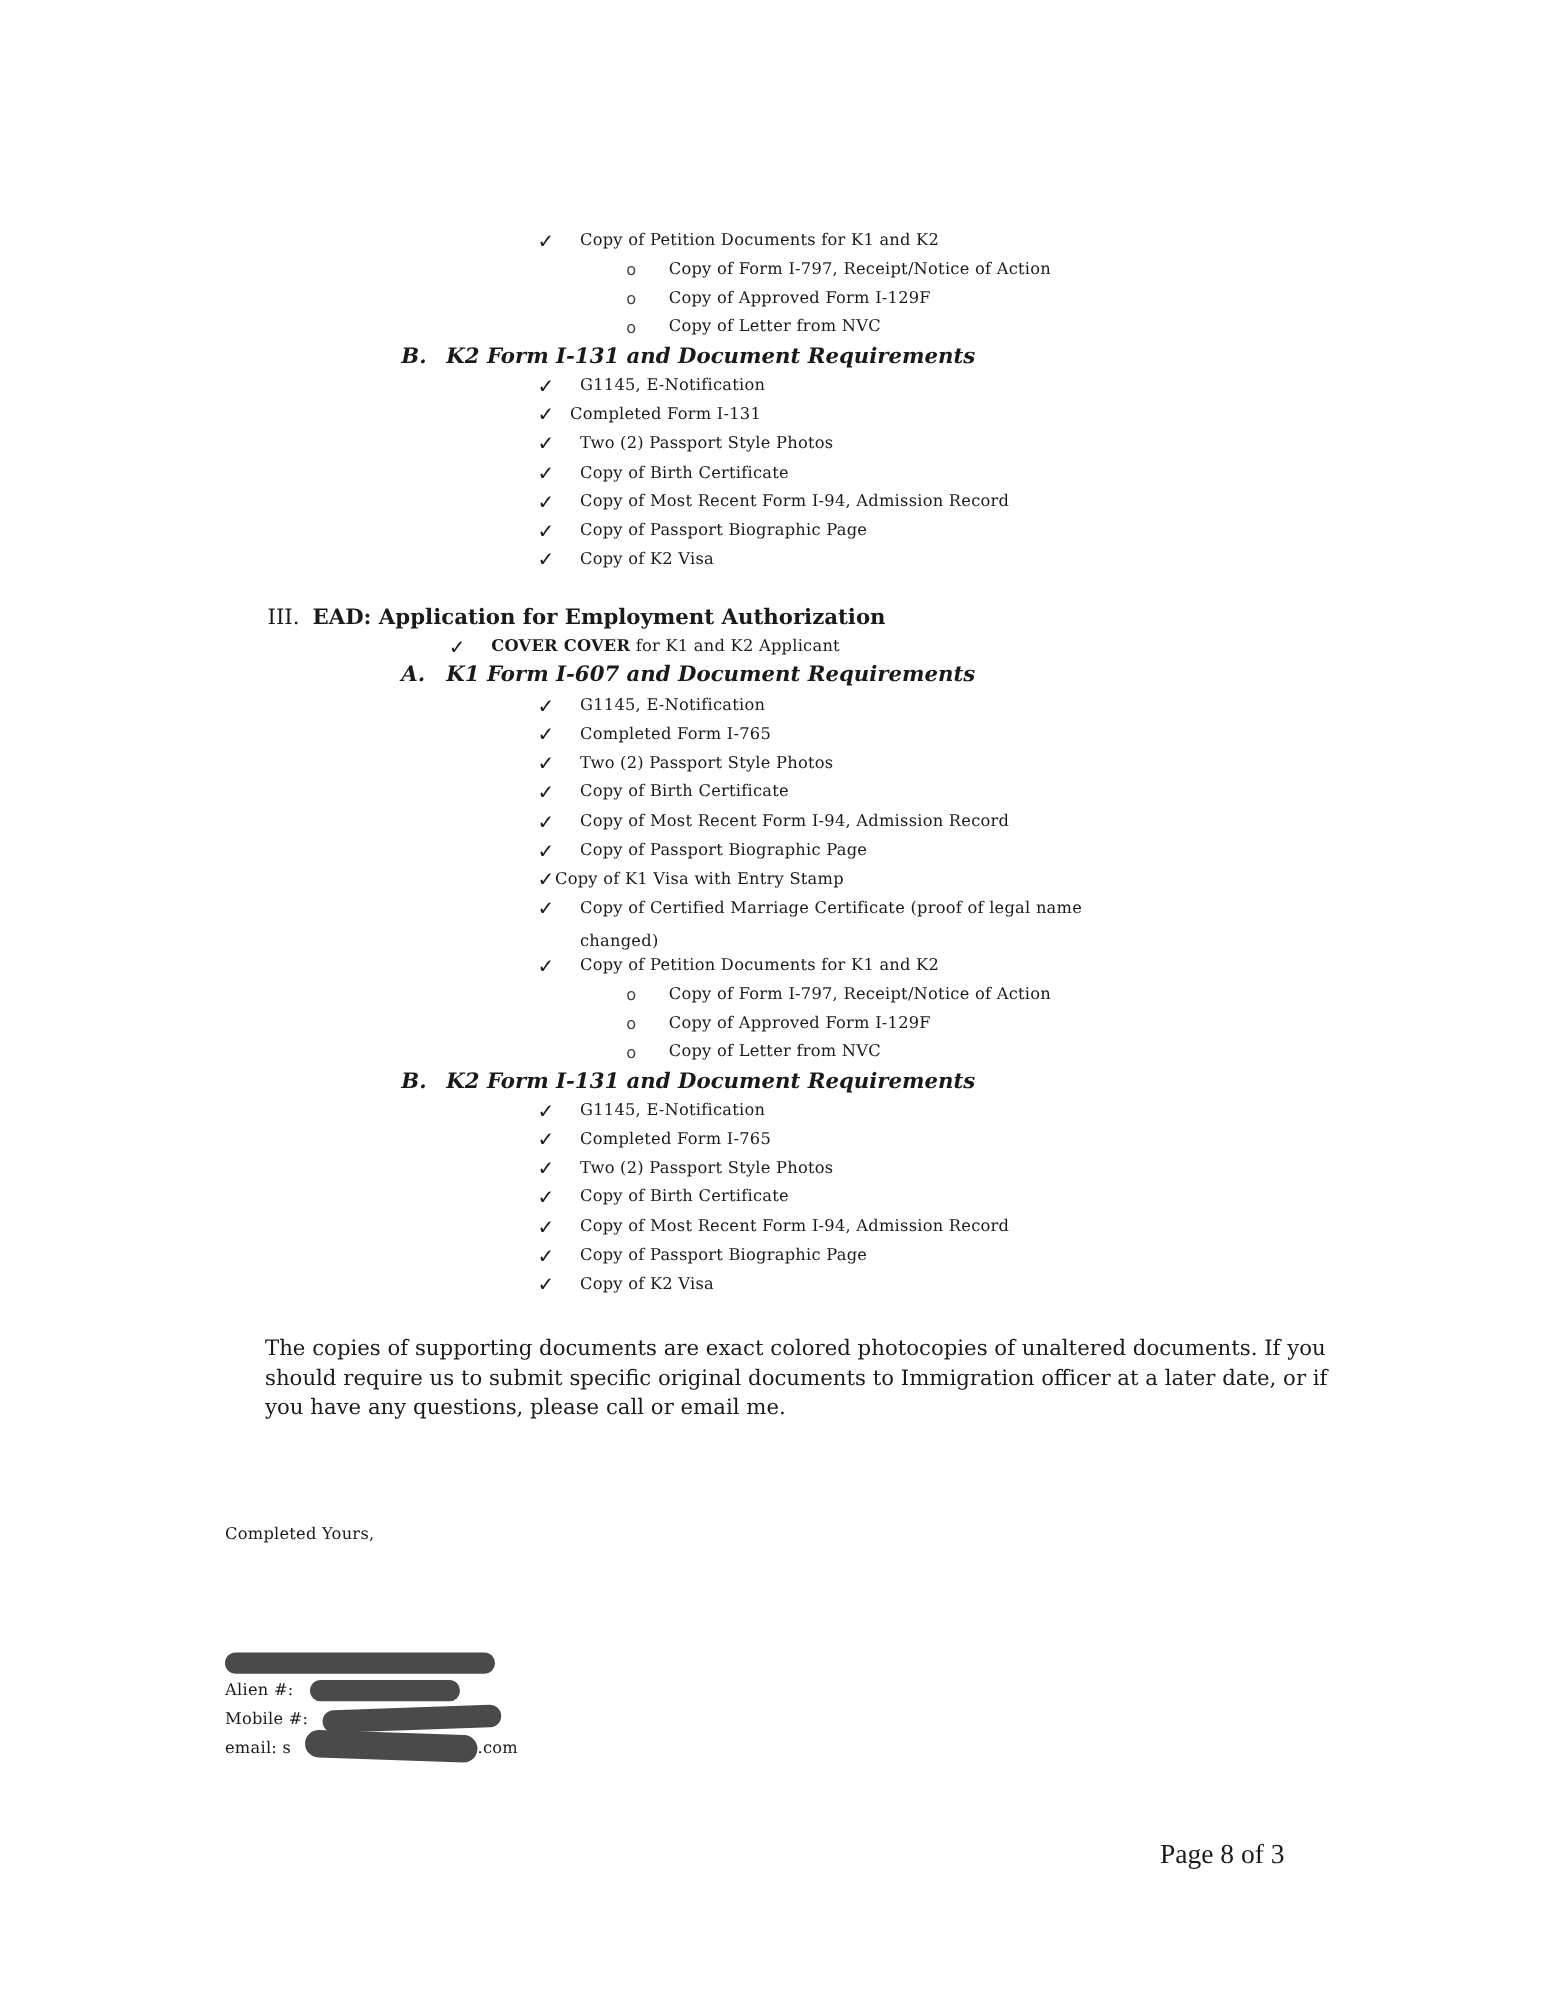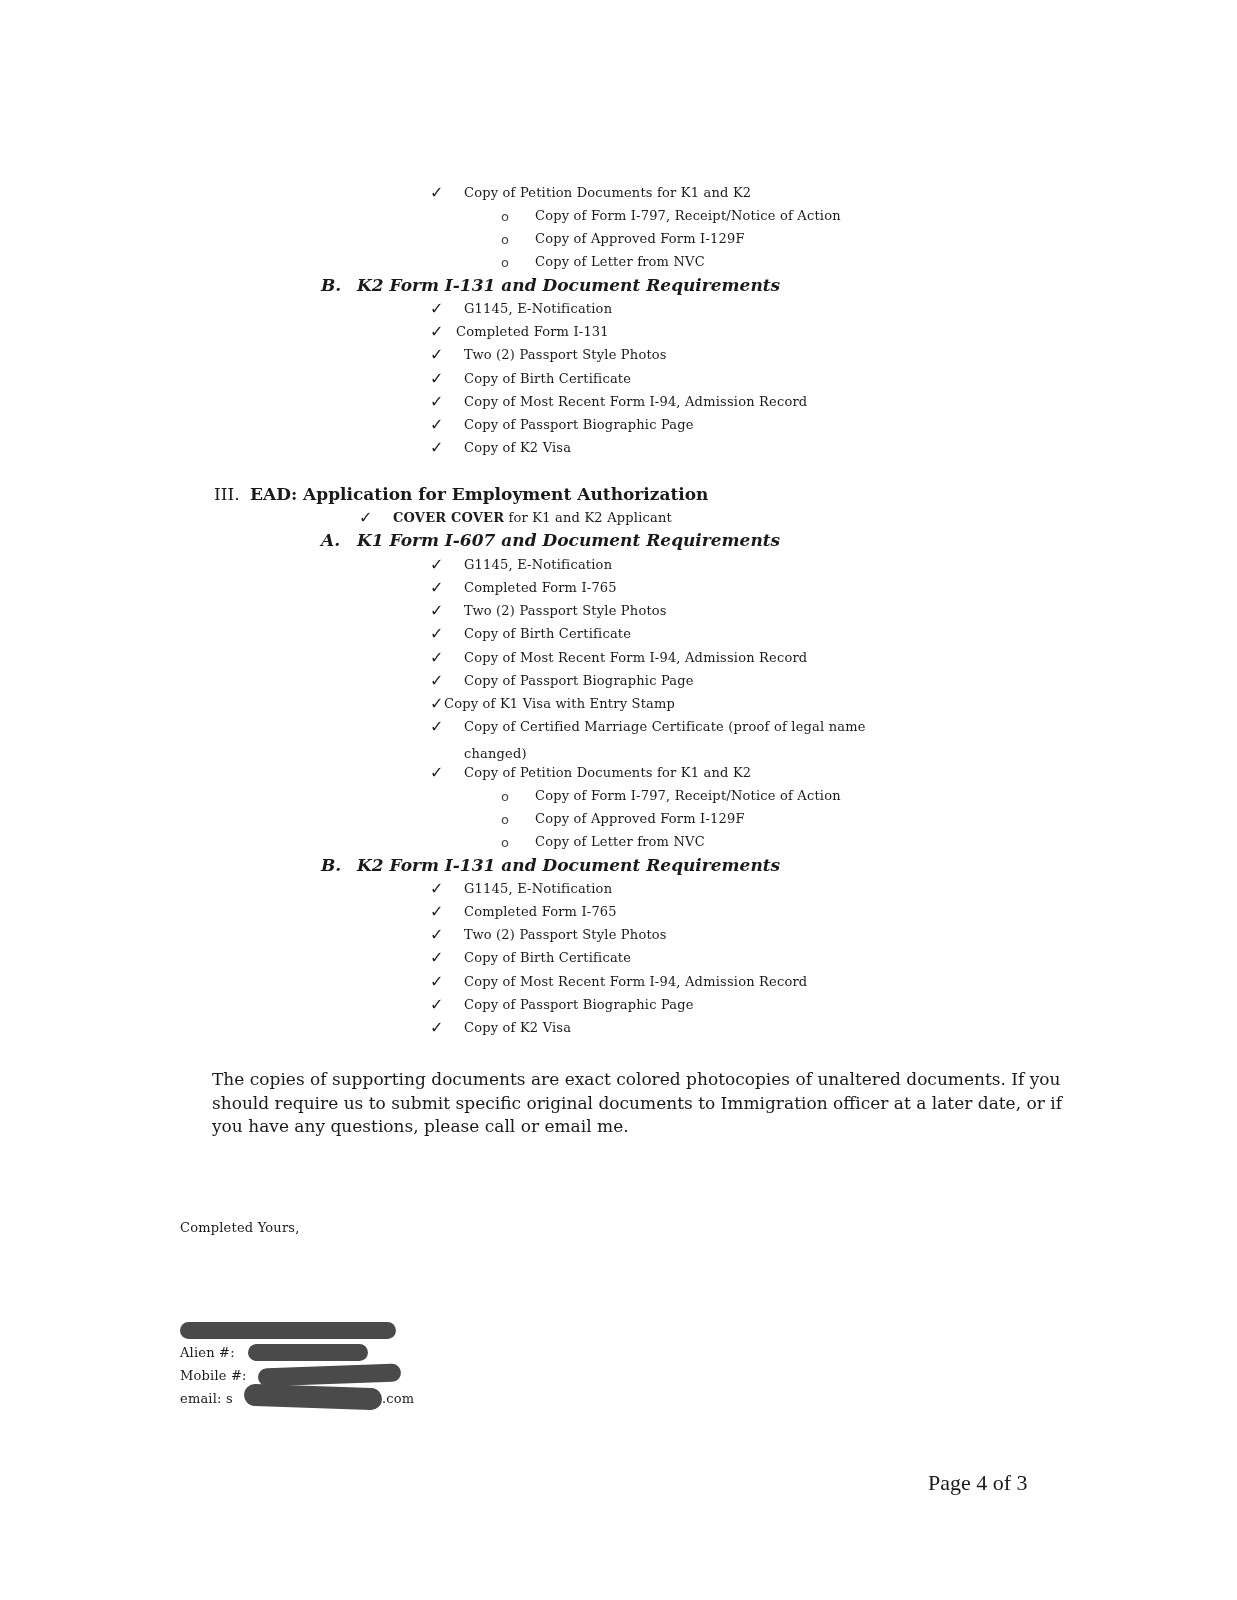--- a/index.html
+++ b/index.html
@@ -114,13 +114,13 @@
 <span class="line" style="left:180px;top:1341px">Alien #:</span>
 <div class="redact" style="left:248px;top:1344px;width:120px;height:17px"></div>
 
 <span class="line" style="left:180px;top:1364px">Mobile #:</span>
 <div class="redact" style="left:258px;top:1366px;width:143px;height:18px;transform:rotate(-2deg)"></div>
 
 <span class="line" style="left:180px;top:1387px">email: s</span>
 <div class="redact" style="left:244px;top:1386px;width:138px;height:22px;transform:rotate(2deg)"></div>
 <span class="line" style="left:382px;top:1387px">.com</span>
 
-<span class="pagenum">Page 4 of 3</span>
+<span class="pagenum">Page 8 of 3</span>
 
 </body></html>

